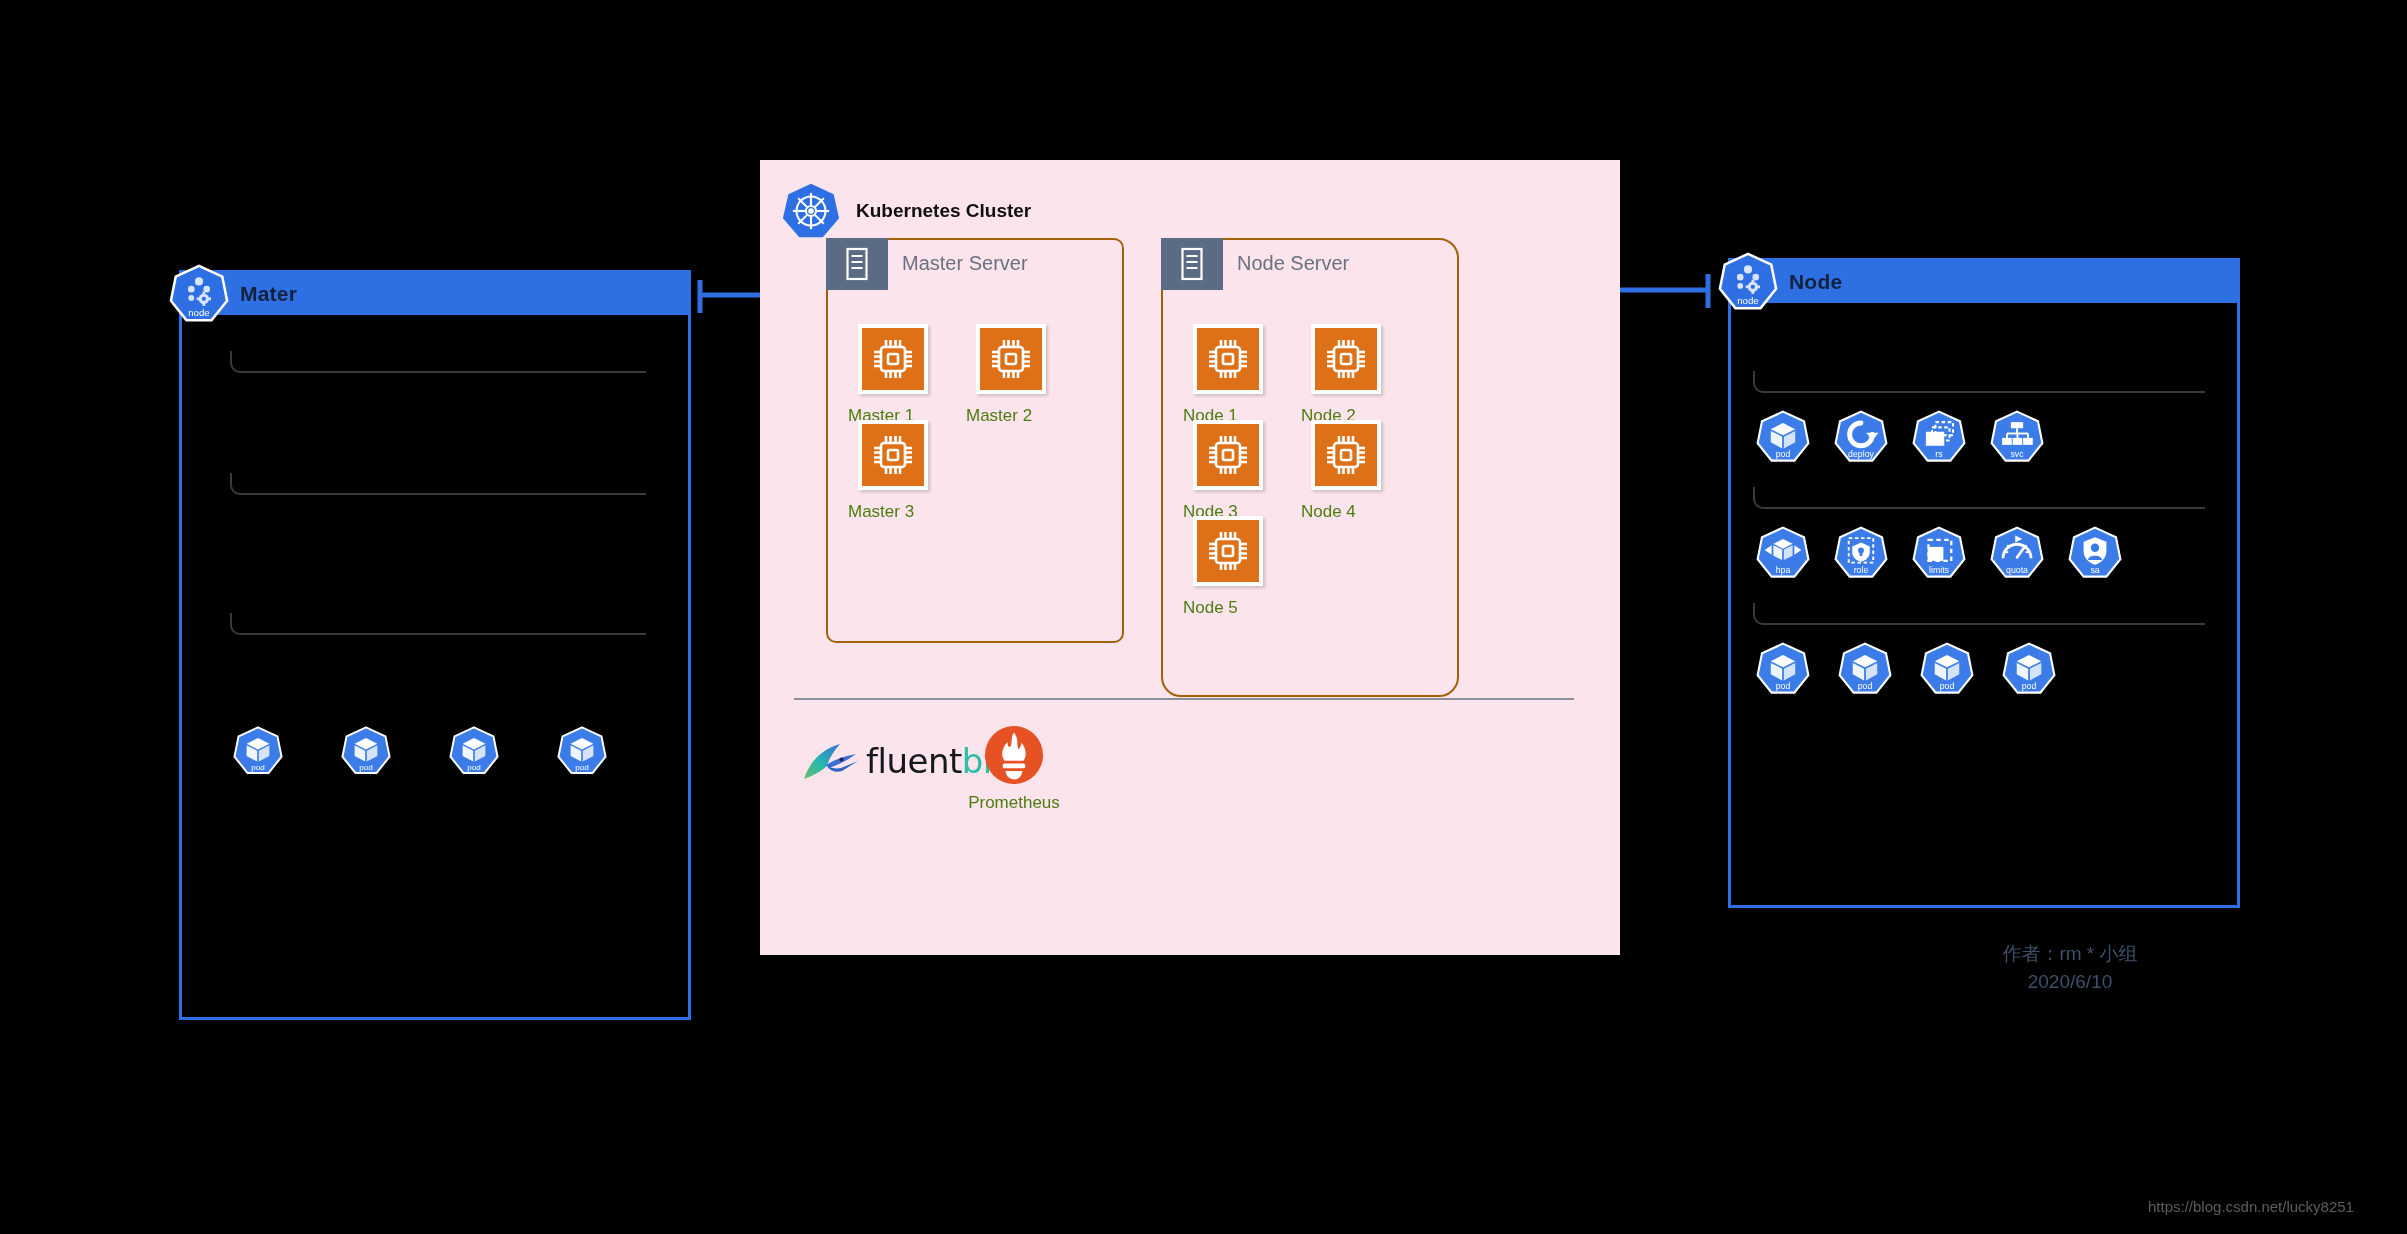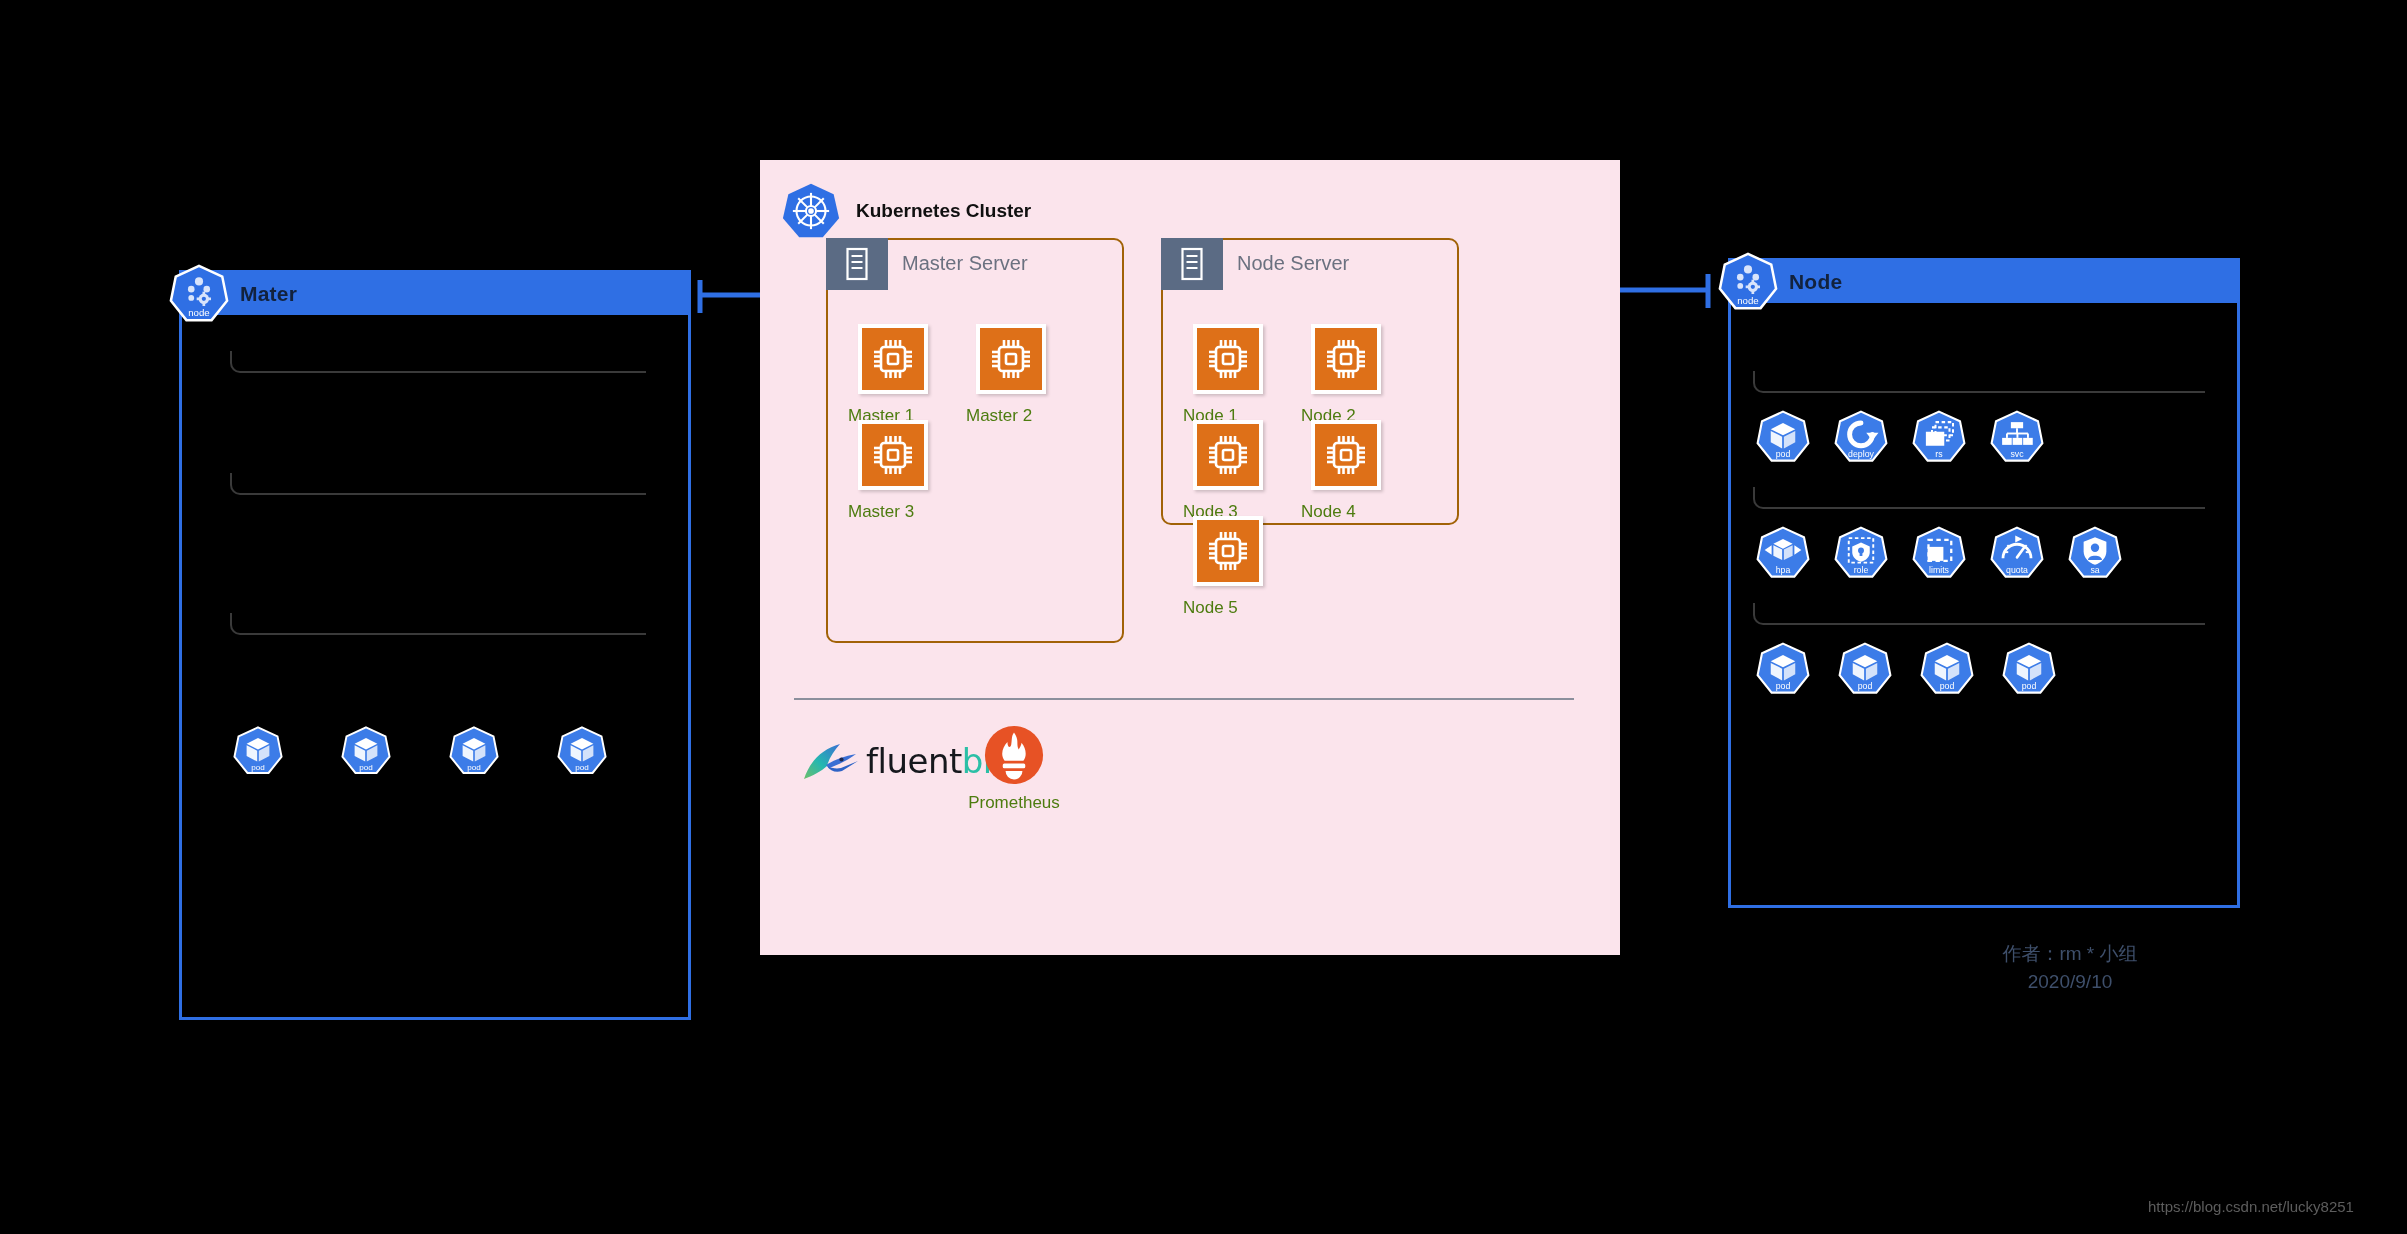--- a/index.html
+++ b/index.html
@@ -370,21 +370,21 @@
             <line x1="36" y1="16" x2="42" y2="16"></line>
               <line x1="36" y1="20.5" x2="42" y2="20.5"></line>
             <line x1="36" y1="25.5" x2="42" y2="25.5"></line>
               <line x1="36" y1="30" x2="42" y2="30"></line>
           </g>
         </svg>
       </div>
       <span class="compute-label" style="left:20px; top:262px; width:90px;">Master 3</span>
     </div>
 
-    <div class="server-panel" style="left:401px; top:78px; width:298px; height:287px;">
+    <div class="server-panel" style="left:401px; top:78px; width:298px; height:459px;border-radius:20px;">
       <div class="server-tab">
         <svg viewBox="0 0 26 34">
           <rect x="3.5" y="2" width="19" height="30" fill="none" stroke="#ffffff" stroke-width="2.2"></rect>
           <line x1="7.5" y1="9" x2="18.5" y2="9" stroke="#ffffff" stroke-width="2"></line>
           <line x1="7.5" y1="15" x2="18.5" y2="15" stroke="#ffffff" stroke-width="2"></line>
           <line x1="7.5" y1="21" x2="18.5" y2="21" stroke="#ffffff" stroke-width="2"></line>
         </svg>
       </div>
       <span class="server-panel-title">Node Server</span>
 
@@ -733,18 +733,18 @@
             <polygon points="33,31.6 46,25 46,38 33,45" opacity=".78"></polygon>
           </g>
           <text x="32" y="55" font-size="10" fill="#ffffff" text-anchor="middle" font-family="Liberation Sans, sans-serif">pod</text>
         </svg>
       </div>
     </div>
   </div>
 
   <div class="credit" style="left:1930px; top:940px; width:280px;">
     <div>作者：rm * 小组</div>
-    <div>2020/9/10</div>
+    <div>2020/6/10</div>
   </div>
 
   <div class="watermark" style="left:2148px; top:1198px;">https://blog.csdn.net/lucky8251</div>
 
 </div>
 
 </body></html>

